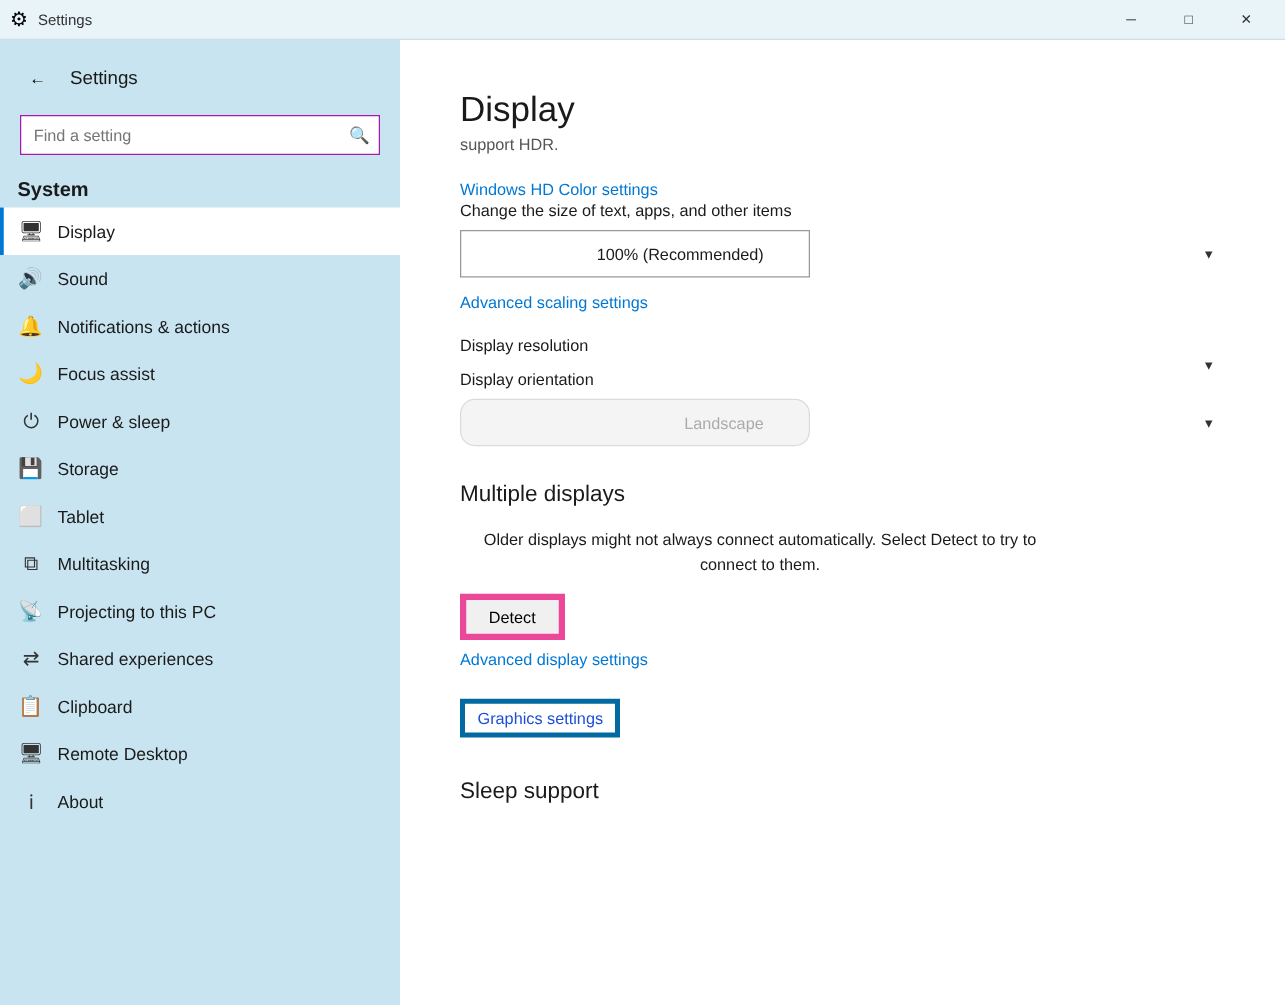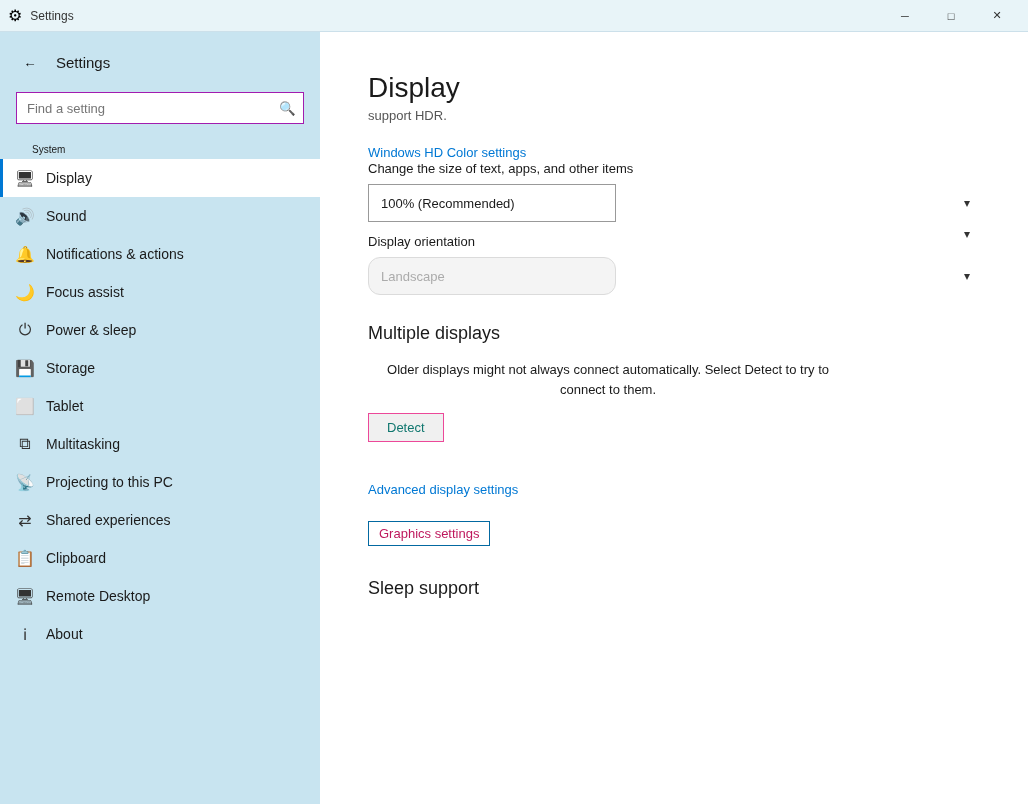--- a/index.html
+++ b/index.html
@@ -46,22 +46,22 @@
       width: 100%; height: 32px; border: 1px solid #a21caf; background: white;
       padding: 0 30px 0 10px; font-size: 13px; outline: none;
     }
     .search-icon-btn {
       position: absolute; right: 0; top: 0; width: 32px; height: 32px;
       background: transparent; border: none; cursor: pointer;
       display: flex; align-items: center; justify-content: center;
     }
 
     .sidebar-section-label {
-      font-size: 10px; font-weight: 400; color: #1a1a1a;
-      padding: 8px 16px 4px 32px; text-transform: none;
+      font-size: 16px; font-weight: 700; color: #1a1a1a;
+      padding: 8px 16px 4px 14px; text-transform: none;
     }
 
     .sidebar-item {
       display: flex; align-items: center; gap: 12px;
       padding: 10px 16px; cursor: pointer; font-size: 14px; color: #1a1a1a;
     }
     .sidebar-item.active {
       background: white; border-left: 3px solid #0078d4;
       padding-left: 13px;
     }
@@ -79,45 +79,45 @@
     .page-title { font-size: 28px; font-weight: 300; color: #1a1a1a; margin-bottom: 4px; }
     .page-subtitle { font-size: 13px; color: #555; margin-bottom: 20px; }
     .link { color: #0078d4; text-decoration: none; font-size: 13px; cursor: pointer; }
 
     .section-title { font-size: 18px; font-weight: 400; color: #1a1a1a; margin: 28px 0 16px 0; }
 
     .setting-label { font-size: 13px; color: #1a1a1a; margin-bottom: 8px; }
 
     .dropdown-wrapper { position: relative; margin-bottom: 12px; }
     .dropdown {
-      width: 248px; height: 38px; border: 1px solid #999; background: white;
+      width: 280px; height: 38px; border: 1px solid #999; background: white;
       padding: 0 36px 0 12px; font-size: 13px; color: #1a1a1a;
-      appearance: none; cursor: pointer; outline: none;
+      appearance: none; cursor: pointer; outline: none; text-align: right;
     }
     .dropdown-arrow {
       position: absolute; right: 10px; top: 50%; transform: translateY(-50%);
       pointer-events: none; font-size: 12px; color: #333;
     }
     .dropdown-disabled {
       background: #f0f0f0; color: #888; border-color: #ccc; cursor: not-allowed; border-radius: 12px;
     }
 
     .subsection-link { color: #0078d4; font-size: 13px; text-decoration: none; cursor: pointer; display: block; margin-bottom: 20px; }
 
     .multiple-displays-text { font-size: 13px; color: #1a1a1a; margin-bottom: 14px; line-height: 1.5; max-width: 480px; text-align: center; }
 
     .detect-btn {
-      padding: 6px 18px; border: 1px solid #ec4899; background: #f0f0f0;
-      font-size: 13px; cursor: pointer; color: #0f766e;
-      margin-bottom: 40px;
+      padding: 6px 18px; border: 5px solid #ec4899; background: #f0f0f0;
+      font-size: 13px; cursor: pointer; color: #000000;
+      margin-bottom: 8px;
     }
 
     .graphics-settings-link {
-      display: inline-block; border: 1px solid #0369a1; padding: 4px 10px;
-      color: #be185d; font-size: 13px; text-decoration: none; cursor: pointer;
+      display: inline-block; border: 4px solid #0369a1; padding: 4px 10px;
+      color: #1d4ed8; font-size: 13px; text-decoration: none; cursor: pointer;
       margin-top: 4px;
     }
 
     .sleep-better-title { font-size: 18px; font-weight: 400; color: #1a1a1a; margin-top: 32px; }
 
     
     .content::-webkit-scrollbar { width: 6px; }
     .content::-webkit-scrollbar-thumb { background: #ccc; }
     .sidebar::-webkit-scrollbar { width: 4px; }
     .sidebar::-webkit-scrollbar-thumb { background: #b0d0e0; }
@@ -217,21 +217,23 @@
     <p class="page-subtitle">support HDR.</p>
     <a class="link">Windows HD Color settings</a>
 
 
     <p class="setting-label">Change the size of text, apps, and other items</p>
     <div class="dropdown-wrapper">
       <select class="dropdown" id="scale-select"><option value="100% (Recommended)">100% (Recommended)</option><option value="125%">125%</option><option value="150%">150%</option><option value="175%">175%</option></select>
       <span class="dropdown-arrow">▾</span>
     </div>
 
-
+    <a class="subsection-link">Advanced scaling settings</a>
+
+    <p class="setting-label">Display resolution</p>
     <div class="dropdown-wrapper">
       <span class="dropdown-arrow">▾</span>
     </div>
 
     <p class="setting-label">Display orientation</p>
     <div class="dropdown-wrapper">
       <select class="dropdown dropdown-disabled" id="orientation-select" disabled=""><option value="Landscape">Landscape</option><option value="Portrait">Portrait</option><option value="Landscape (flipped)">Landscape (flipped)</option><option value="Portrait (flipped)">Portrait (flipped)</option></select>
       <span class="dropdown-arrow">▾</span>
     </div>
 

